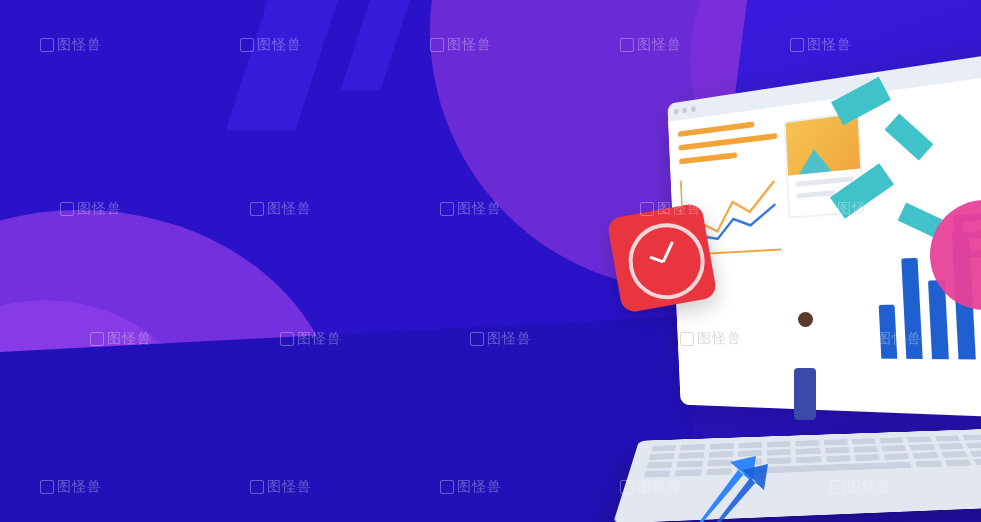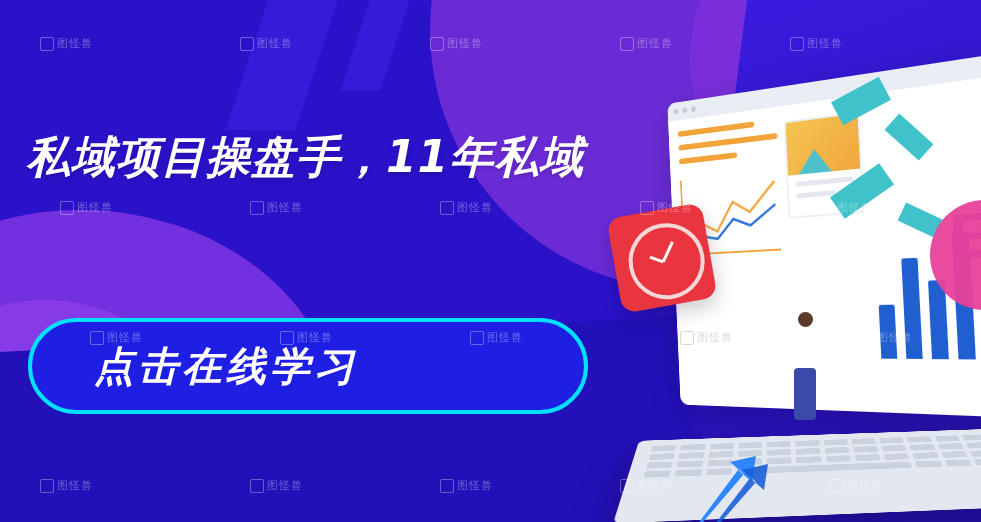--- a/index.html
+++ b/index.html
@@ -322,21 +322,21 @@
     align-items: center;
     gap: 3px;
     pointer-events: none;
   }
   .wm-badge .mk {
     width: 12px; height: 12px;
     border: 1.5px solid rgba(255,255,255,.32);
     border-radius: 2px;
   }
   .wm-badge .tx {
-    font-size: 11px;
+    font-size: 14px;
     color: rgba(255,255,255,.32);
     letter-spacing: 1px;
     font-family: Liberation Serif, serif;
   }
   .wm-badge.dark .mk { border-color: rgba(0,0,0,.15); }
   .wm-badge.dark .tx { color: rgba(0,0,0,.16); }
 </style>
 </head>
 <body>
 
@@ -460,26 +460,22 @@
 
     <div class="arrow-blue">
       <svg width="150" height="120" viewBox="0 0 150 120">
         <path d="M8 112 L78 18 L92 30 L96 4 L70 10 L84 22 L14 104 Z" fill="#2f86ff"></path>
         <path d="M20 118 L90 26 L104 38 L108 12 L82 18 L96 30 L26 110 Z" fill="#1a5fd8" opacity=".9"></path>
       </svg>
     </div>
   </div>
 
   <div class="headline">
-    <div>私域项目操盘手，11年私域</div>
   </div>
 
-  <div class="cta">
-    <span class="cta-text">点击在线学习</span>
-  </div>
 
   <div id="watermark-layer">
       <div class="wm-badge" style="left: 40px; top: 36px;">
         <span class="mk"></span>
         <span class="tx">图怪兽</span>
       </div>
       <div class="wm-badge" style="left: 240px; top: 36px;">
         <span class="mk"></span>
         <span class="tx">图怪兽</span>
       </div>

